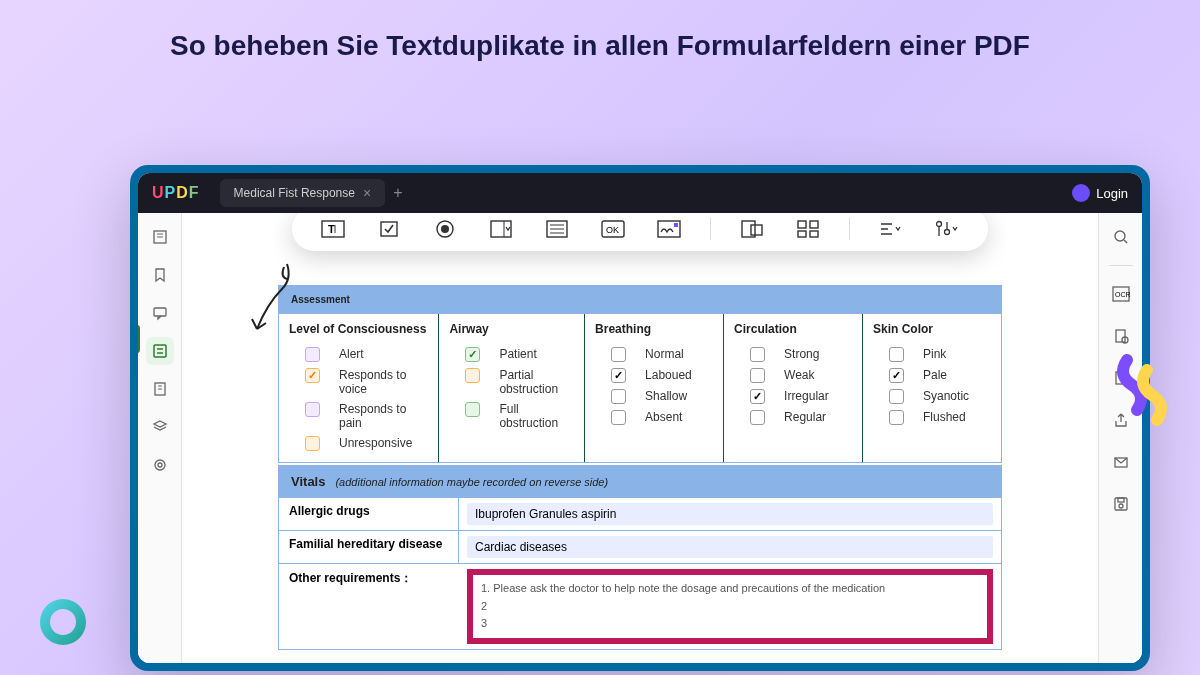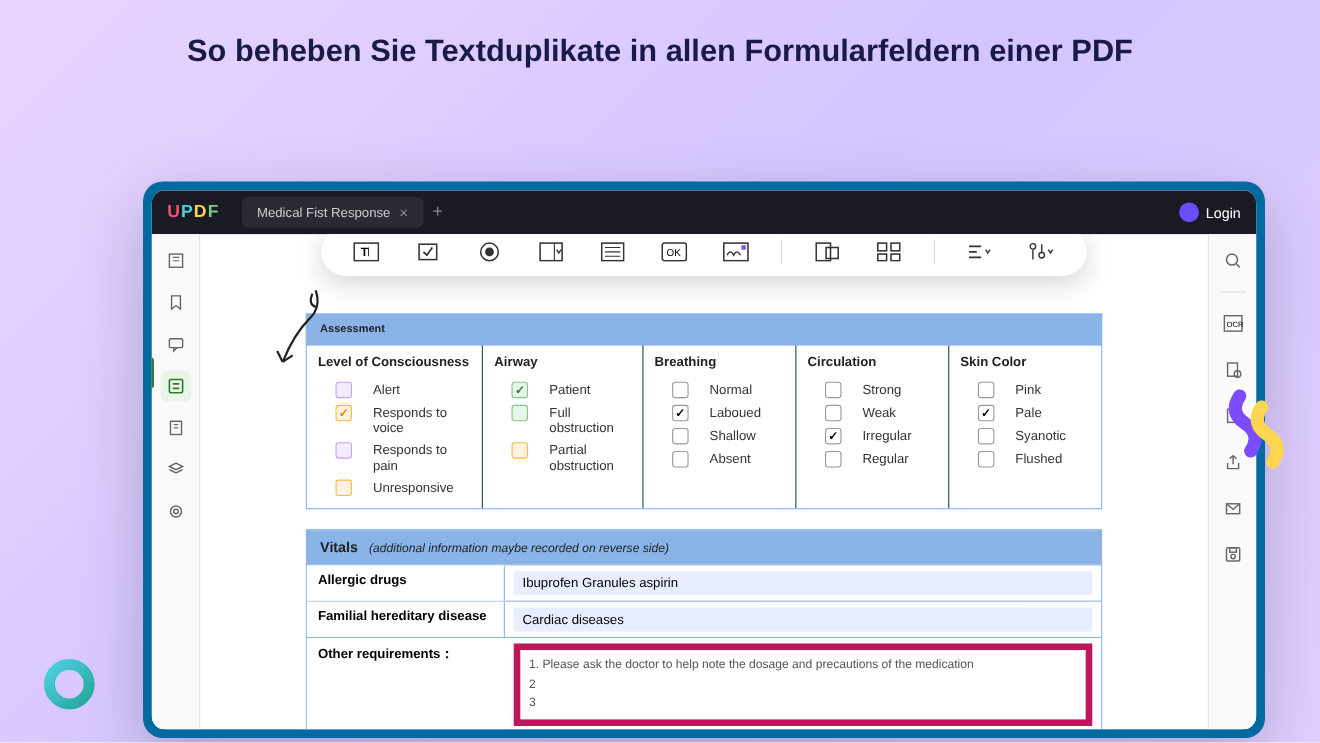--- a/index.html
+++ b/index.html
@@ -35,21 +35,21 @@
 .col-head{font-weight:700;font-size:12px;color:#222;margin-bottom:8px}
 .check-row{display:flex;align-items:flex-start;gap:19px;font-size:12px;color:#333;padding:3px 16px}
 .chk{width:15px;height:15px;border:1.5px solid #999;border-radius:3px;display:inline-flex;align-items:center;justify-content:center;font-size:11px;flex-shrink:0}
 .chk.purple{border-color:#c5a3ff;background:#f3ebff}
 .chk.orange{border-color:#ffb74d;background:#fff3e0}
 .chk.green{border-color:#81c784;background:#e8f5e9}
 .chk.checked::after{content:"✓";font-weight:bold;color:#333}
 .chk.orange.checked::after{color:#f57c00}
 .chk.green.checked::after{color:#2e7d32}
 .chk.plain.checked::after{color:#000}
-.vitals-block{margin-top:18px;border:1px solid #8ab4e8}
+.vitals-block{margin-top:2px;border:1px solid #8ab4e8}
 .vitals-header{background:#8ab4e8;padding:8px 12px;font-size:13px;color:#222;display:flex;gap:10px;align-items:baseline}
 .vitals-header b{font-weight:700}
 .vitals-header i{font-style:italic;font-size:11px}
 .vitals-row{display:flex;border-top:1px solid #8ab4e8}
 .vitals-label{width:180px;padding:6px 10px;font-weight:700;font-size:12px;border-right:1px solid #8ab4e8;background:#fff}
 .vitals-val{flex:1;padding:5px 8px}
 .val-field{background:#e8eeff;padding:4px 8px;font-size:12px;border-radius:2px}
 .other-req{display:flex;border-top:1px solid #8ab4e8}
 .req-box{flex:1;margin:5px 8px;border:6px solid #be185d;padding:5px 8px;font-size:11px;color:#555;line-height:1.6}
 .deco-ring{position:absolute;left:38px;bottom:28px;width:50px;height:50px}
@@ -238,26 +238,26 @@
                   <span>Unresponsive</span>
                 </div>
               </div>
               <div class="assess-col">
                 <div class="col-head">Airway</div>
                 <div class="check-row">
                   <span class="chk green checked"></span>
                   <span>Patient</span>
                 </div>
                 <div class="check-row">
+                  <span class="chk orange"></span>
+                  <span>Partial obstruction</span>
+                </div>
+                <div class="check-row">
                   <span class="chk green"></span>
                   <span>Full obstruction</span>
-                </div>
-                <div class="check-row">
-                  <span class="chk orange"></span>
-                  <span>Partial obstruction</span>
                 </div>
               </div>
               <div class="assess-col">
                 <div class="col-head">Breathing</div>
                 <div class="check-row">
                   <span class="chk plain"></span>
                   <span>Normal</span>
                 </div>
                 <div class="check-row">
                   <span class="chk plain checked"></span>

